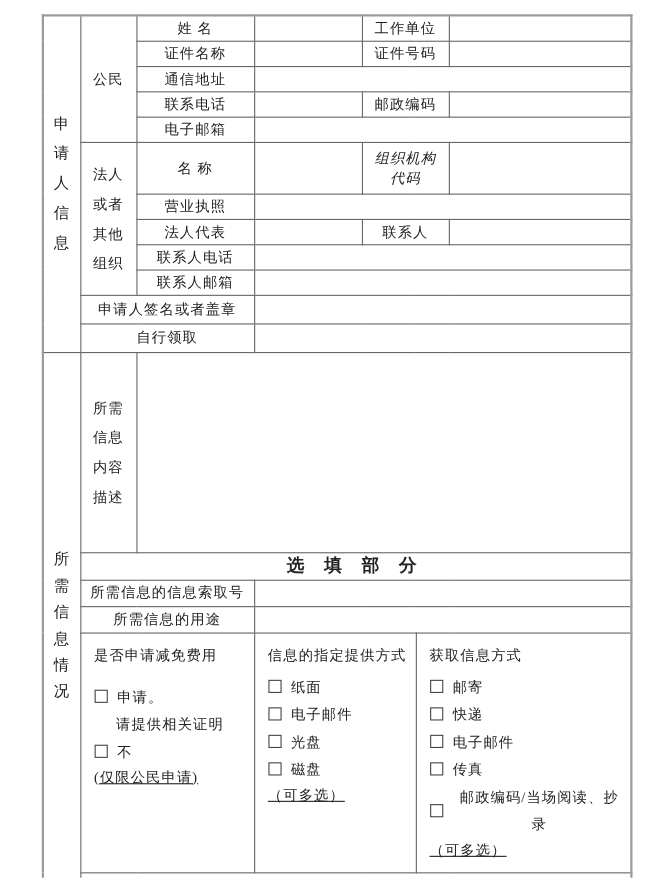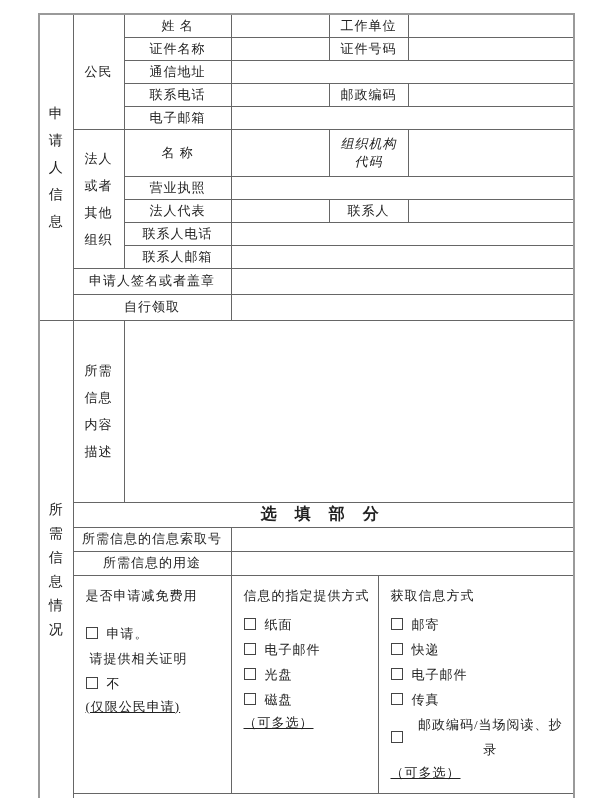--- a/index.html
+++ b/index.html
@@ -21,21 +21,21 @@
   .vtitle2{white-space:pre-line;line-height:24px;font-size:14px;}
   .grp{white-space:pre-line;line-height:27px;}
   .opt-head{font-weight:bold;letter-spacing:7px;font-size:16px;}
   
   td.cbcell{vertical-align:top;text-align:center;letter-spacing:1px;}
   .cbwrap{display:flex;flex-direction:column;align-items:flex-start;
           box-sizing:border-box;height:100%;padding:9px 4px 9px 12px;}
   .cbtitle{line-height:22px;margin-bottom:5px;}
   .cbtitle.big-gap{margin-bottom:14px;}
   .cbitem{display:flex;align-items:center;line-height:25px;}
-  .cbitem.indent{margin-left:4px;}
+  .cbitem.indent{margin-left:20px;}
   .cb{display:inline-block;width:10px;height:10px;border:1px solid #444;
       margin-right:9px;flex:0 0 auto;background:#fff;}
   .cbnote{margin-top:auto;line-height:22px;text-decoration:underline;}
   td.bottomrow{text-align:left;}
   .bottomwrap{display:flex;align-items:center;padding-left:12px;}
 </style>
 </head>
 <body>
 
 <div class="page">

